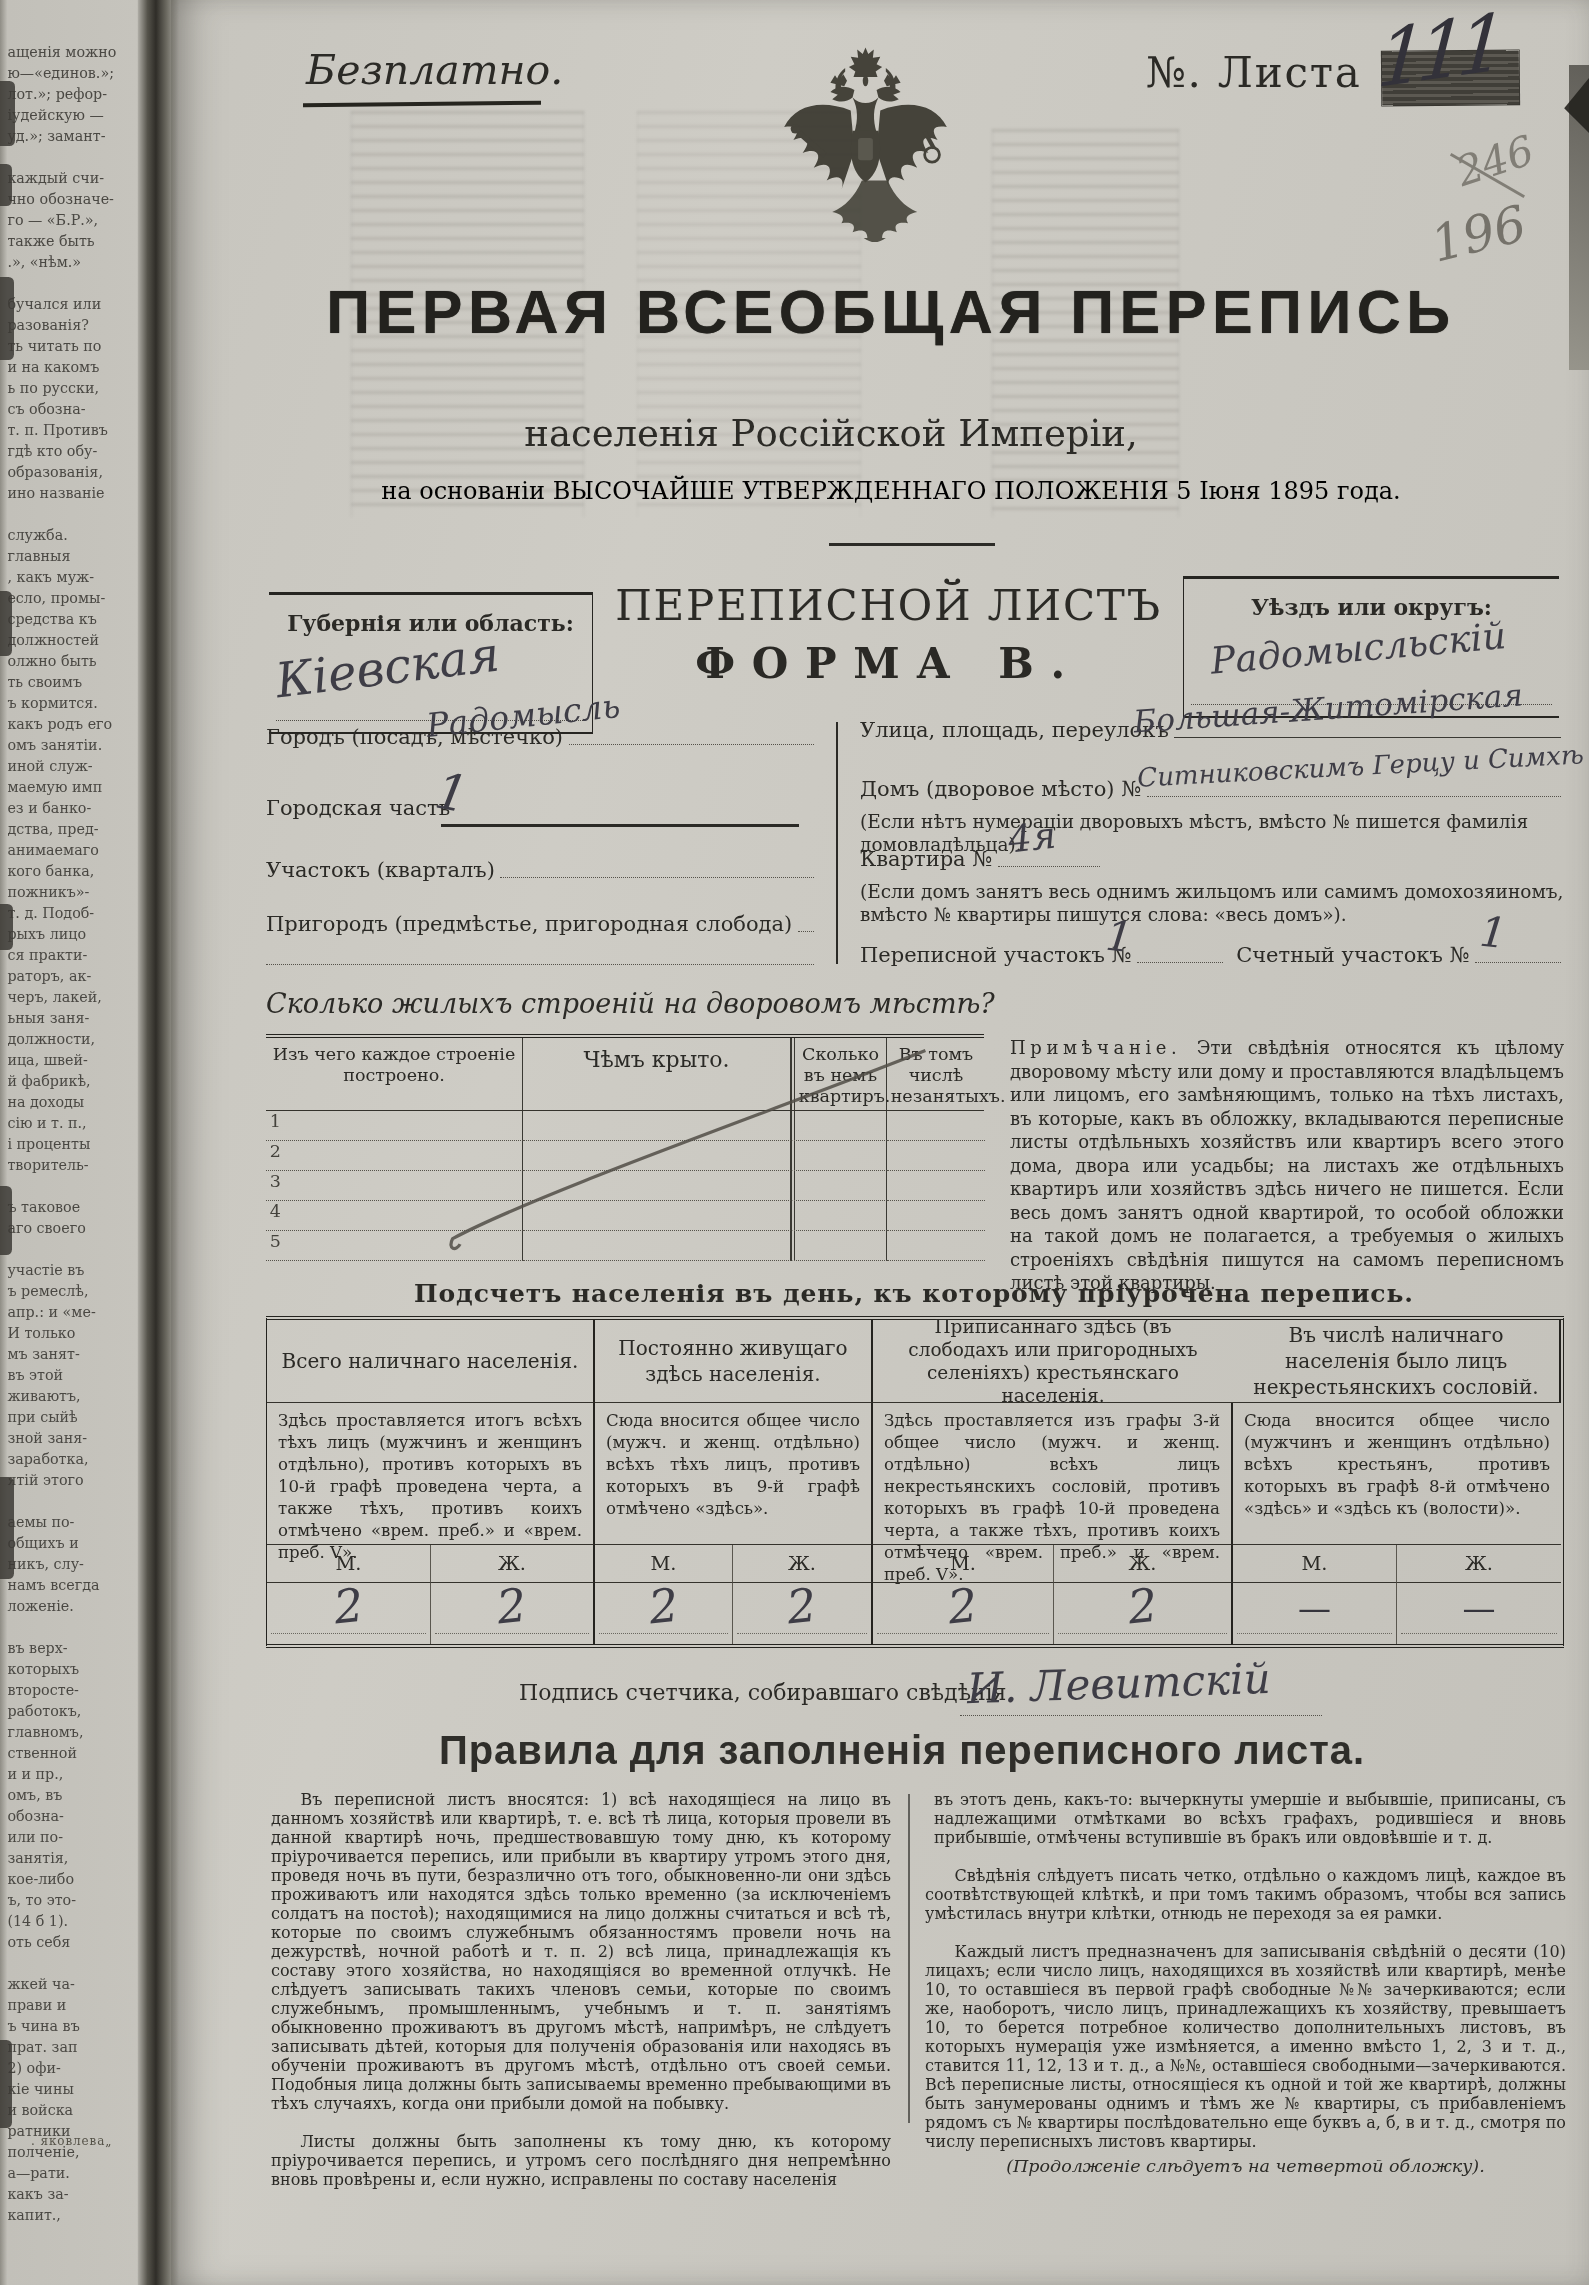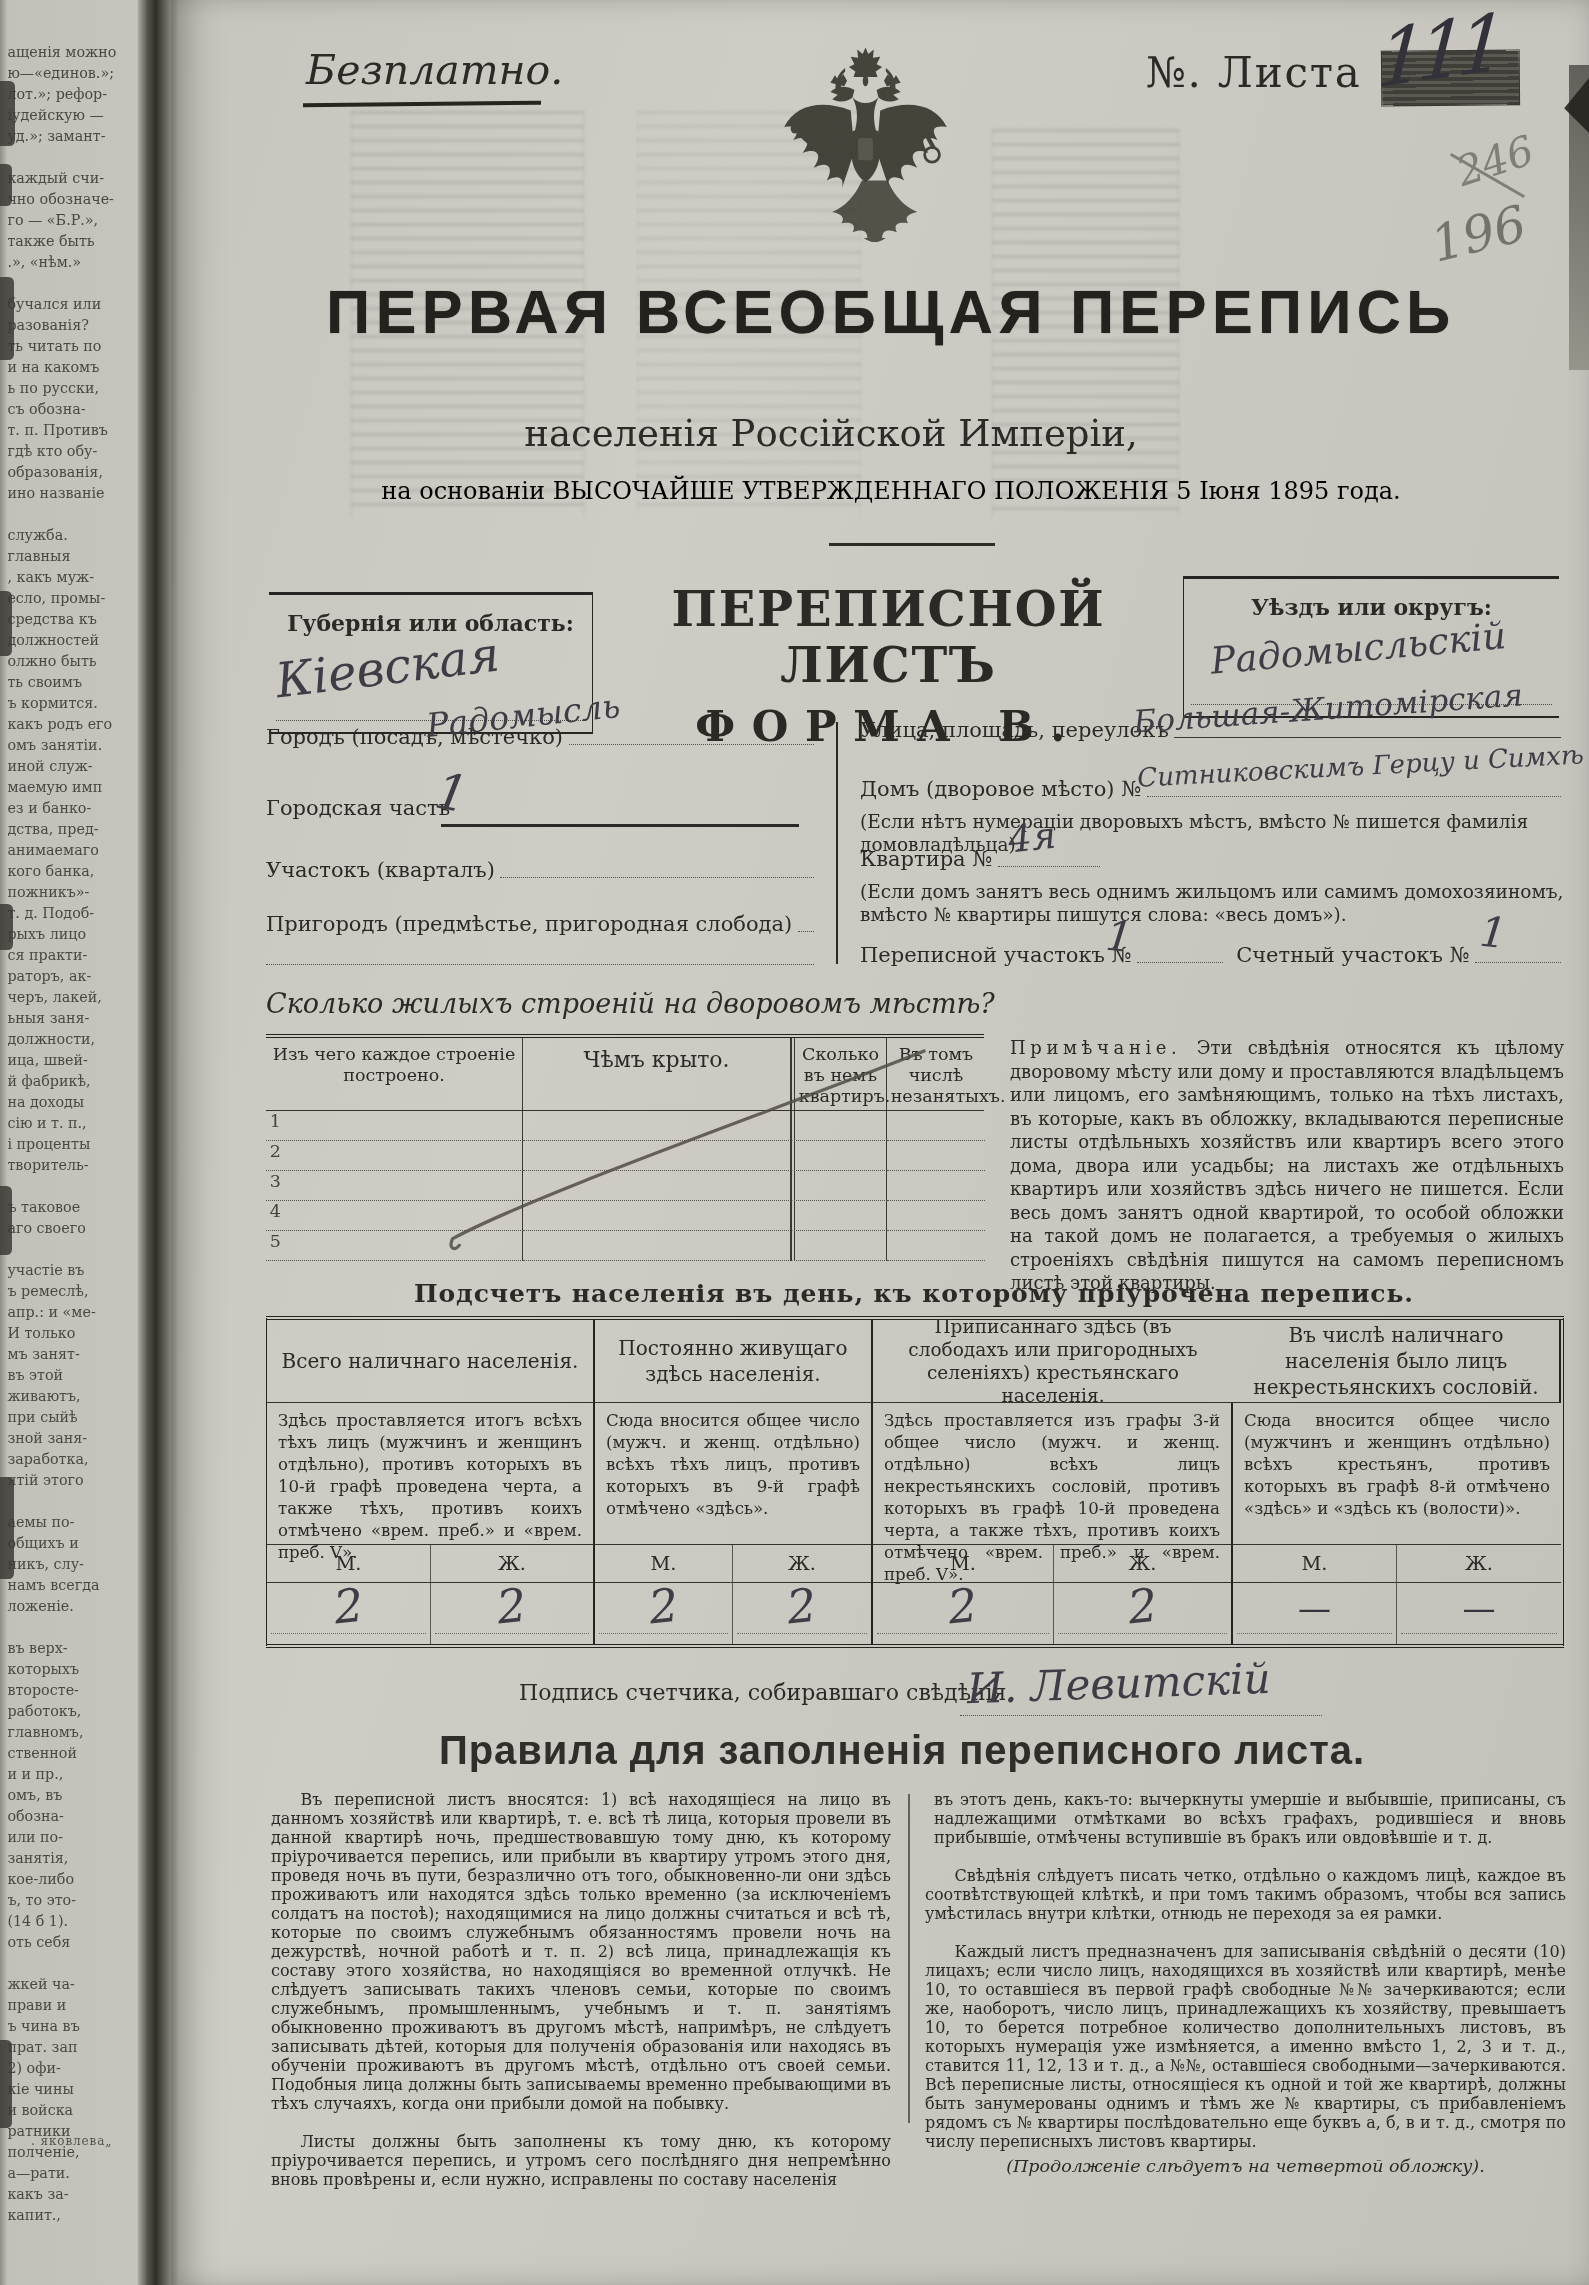--- a/index.html
+++ b/index.html
@@ -237,21 +237,21 @@
   <div class="abs center" style="left:194px;top:412px;width:1274px;font-size:37px;color:#2c2b27;">населенія Россійской Имперіи,</div>
   <div class="abs center" style="left:231px;top:477px;width:1320px;font-size:24px;color:#000000;">на основаніи ВЫСОЧАЙШЕ УТВЕРЖДЕННАГО ПОЛОЖЕНІЯ 5 Іюня 1895 года.</div>
   <div class="abs" style="left:829px;top:543px;width:166px;height:2.8px;background:#2c2b27;"></div>
 
   <div class="abs hbox" style="left:269px;top:576px;width:323px;height:137px;border-right:1.8px solid #262521;margin-top:16px;">
     <div class="blabel">Губернія или область:</div>
     <div class="abs hw" style="left:5.5px;top:44px;font-size:48px;transform:rotate(-7deg);">Кіевская</div>
     <div class="hdots"></div>
   </div>
   <div class="abs center" style="left:593px;top:581px;width:591px;">
-    <div style="font-size:48px;font-weight:700;letter-spacing:1.8px;">ПЕРЕПИСНОЙ ЛИСТЪ</div>
+    <div style="font-size:42px;font-weight:400;letter-spacing:1.8px;">ПЕРЕПИСНОЙ ЛИСТЪ</div>
     <div style="font-size:42px;font-weight:700;letter-spacing:16.6px;margin-top:9.2px;color:#2a2925;">ФОРМА В.</div>
   </div>
   <div class="abs hbox" style="left:1183px;top:576px;width:375px;height:137px;border-left:1.8px solid #262521;">
     <div class="blabel">Уѣздъ или округъ:</div>
     <div class="abs hw" style="left:26px;top:48px;font-size:37px;transform:rotate(-5deg);">Радомысльскій</div>
     <div class="hdots"></div>
   </div>
 
   <div class="abs" style="left:836px;top:722px;width:1.8px;height:242px;background:#2b2a26;"></div>
 

